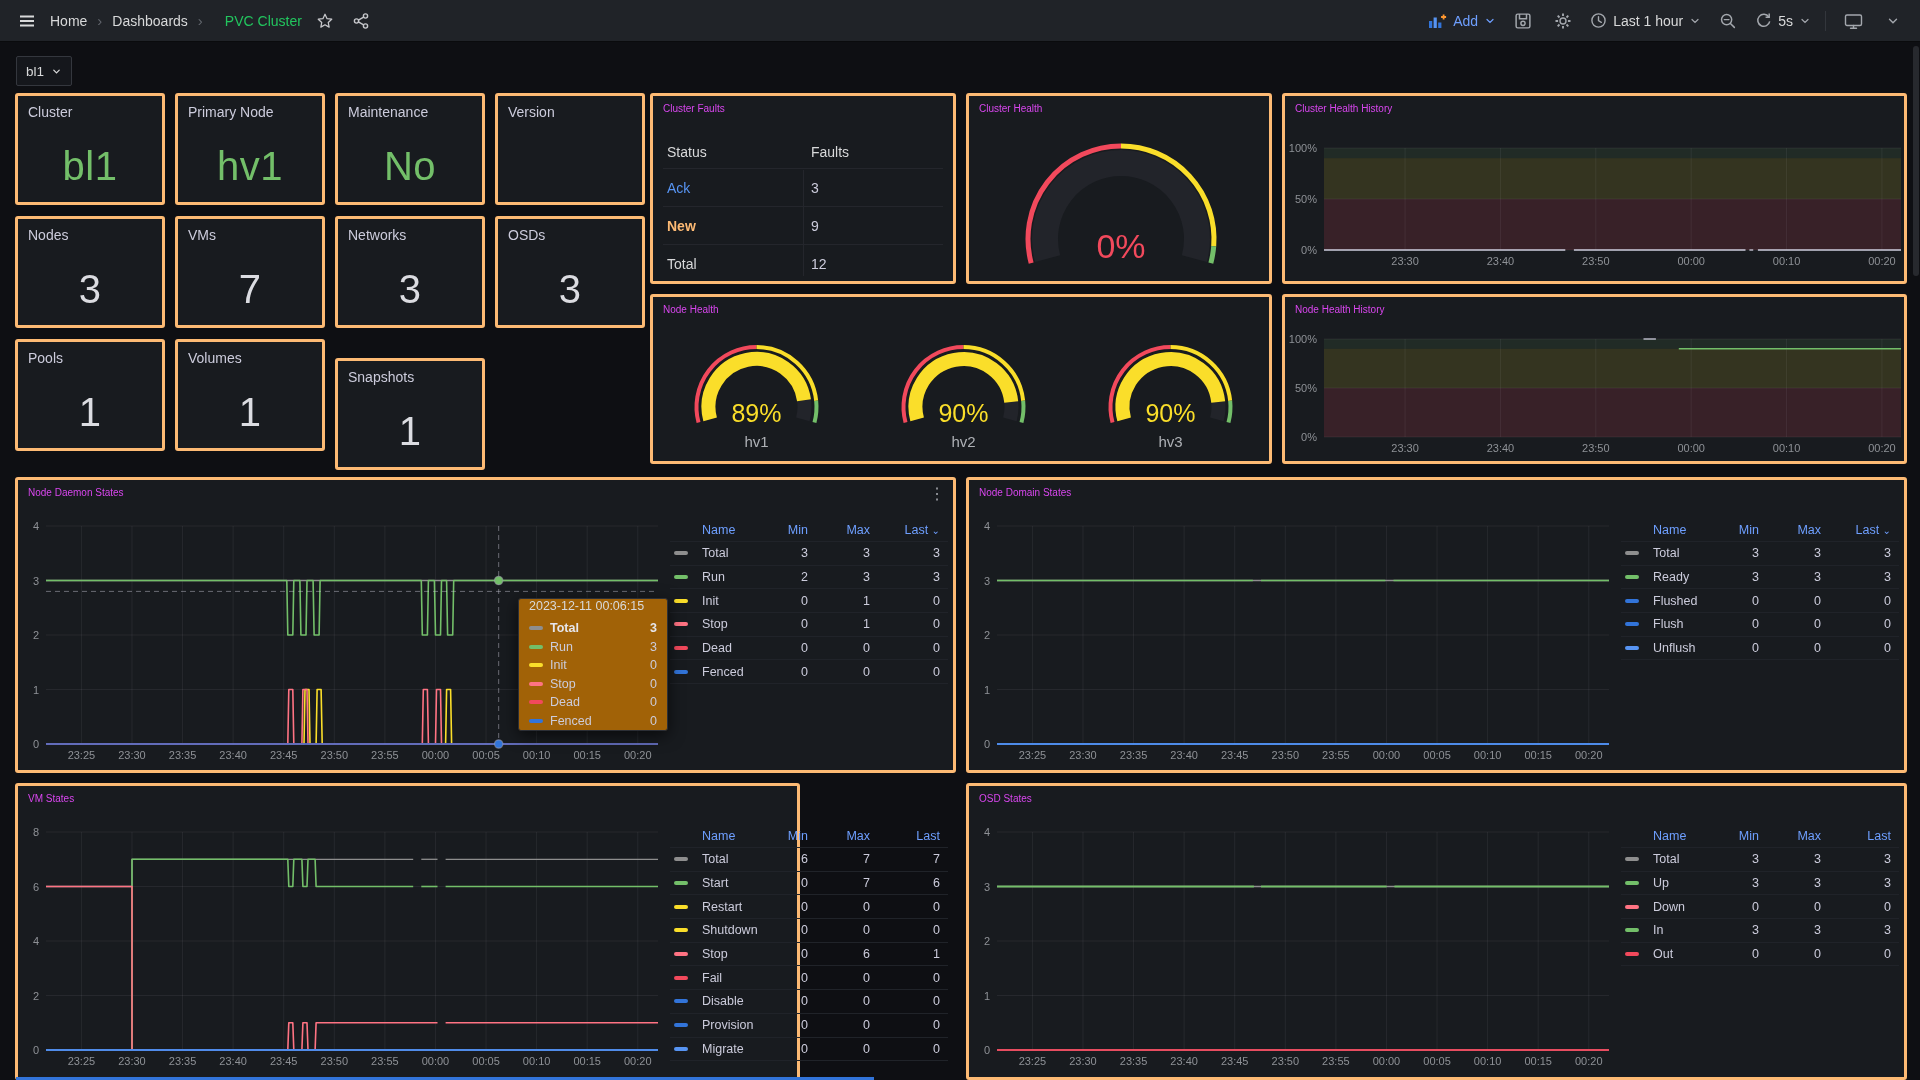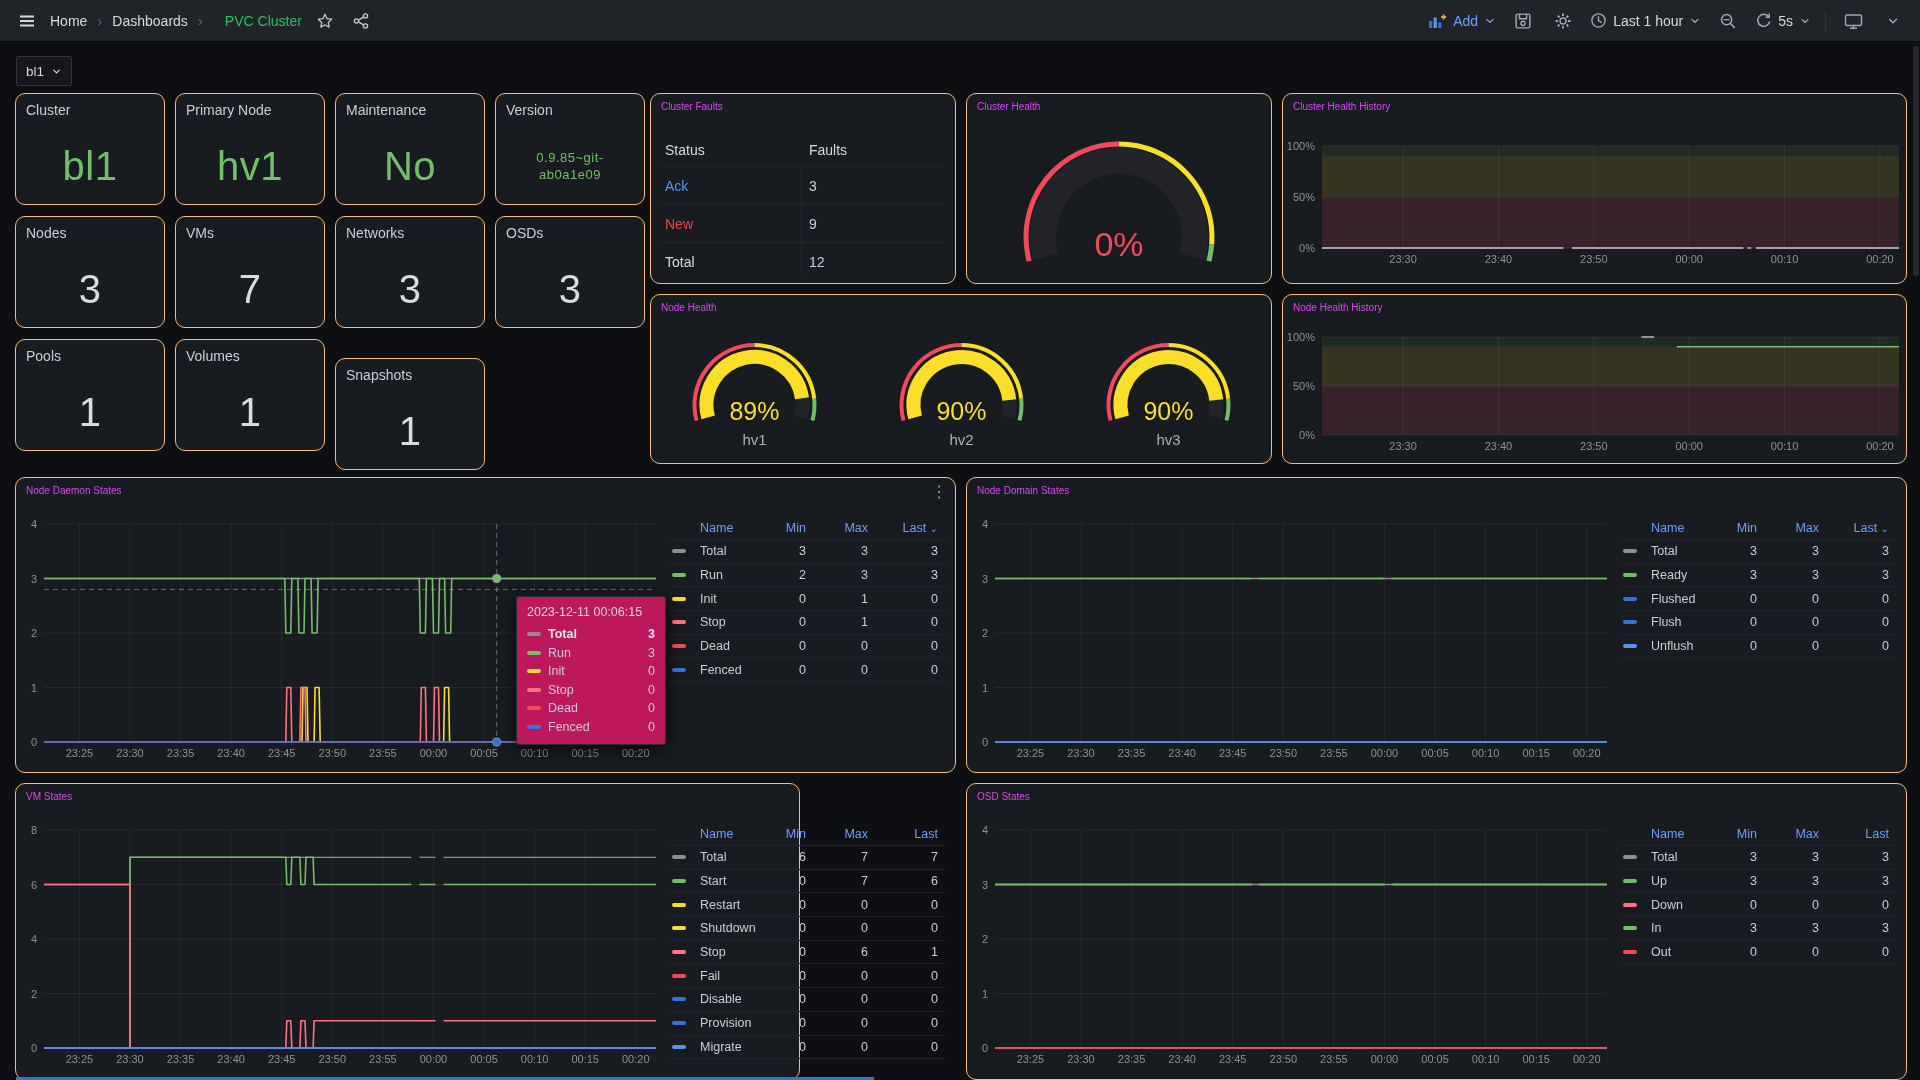--- a/index.html
+++ b/index.html
@@ -20,21 +20,21 @@
   .tool-item { display:flex; align-items:center; gap:6px; color:#d8d9da; font-size:14px; cursor:pointer; }
   .add-label { color:#6e9fff; font-weight:500; }
   .v-divider { width:1px; height:20px; background:#33363c; }
 
   
   .chip { position:absolute; left:16px; top:56px; height:30px; padding:0 9px; display:flex;
     align-items:center; gap:7px; background:#15171c; border:1px solid #34373e; border-radius:2px;
     font-size:13.5px; color:#d8d9da; cursor:pointer; z-index:10; }
 
   
-  .panel { position:absolute; background:#181b1f; border:1px solid #fdba74; border-radius:10px; }
+  .panel { position:absolute; background:#181b1f; border:3px solid #fdba74; border-radius:3px; }
   .p-title { position:absolute; left:10px; top:7px; font-size:10px; font-weight:500; color:#d946ef;
     cursor:pointer; white-space:nowrap; }
   .kebab { position:absolute; right:8px; top:6px; color:#9da0a6; font-size:16px; cursor:pointer;
     line-height:16px; }
 
   .stat-label { position:absolute; left:10px; top:8px; font-size:14px; color:#ccccdc; }
   .stat-value { position:absolute; left:0; right:0; top:34px; bottom:0; display:flex;
     align-items:center; justify-content:center; font-size:40px; font-weight:500; letter-spacing:.5px; }
   .green { color:#73bf69; }
   .white { color:#dbdce1; }
@@ -58,23 +58,23 @@
   .lg-name { color:#ccccdc; cursor:pointer; white-space:nowrap; }
   .lg-num { color:#ccccdc; }
   .sw { width:14px; height:4px; border-radius:2px; margin-left:4px; display:inline-block; }
   .sort-caret { font-size:10px; color:#6e9fff; }
 
   svg text.tick { fill:#8e9196; font-size:11px; font-family:"Liberation Sans",sans-serif; }
   svg text.gauge-val { font-family:"Liberation Sans",sans-serif; font-weight:500; }
   svg text.gauge-label { fill:#aeb1b6; font-family:"Liberation Sans",sans-serif; }
 
   
-  .tooltip { position:absolute; left:500px; top:118px; width:150px; background:#be185d;
+  .tooltip { position:absolute; left:500px; top:118px; width:150px; background:#a16207;
     border:1px solid #2c2f36; border-radius:3px; box-shadow:0 4px 16px rgba(0,0,0,.65);
-    padding:8px 10px; z-index:8; }
+    padding:0 10px; z-index:8; }
   .tt-time { font-size:12.5px; color:#d8d9da; margin-bottom:6px; }
   .tt-row { display:flex; align-items:center; gap:7px; height:18.5px; font-size:12.5px; color:#ccccdc; }
   .tt-row .sw { margin-left:0; }
   .tt-name { flex:1; }
   .tt-row.bold { font-weight:700; color:#e6e6ec; }
 
   .scroll-thumb { position:absolute; right:1px; top:46px; width:6px; height:230px; background:#3c3f45;
     border-radius:3px; opacity:.55; }
   .cutoff-strip { position:absolute; left:16px; top:1077px; width:858px; height:3px; background:#3274d9; }
 </style>
@@ -192,23 +192,20 @@
   <section class="panel" style="left:175px;top:93px;width:150px;height:112px">
     <div class="stat-label">Primary Node</div>
     <div class="stat-value green">hv1</div>
   </section>
   <section class="panel" style="left:335px;top:93px;width:150px;height:112px">
     <div class="stat-label">Maintenance</div>
     <div class="stat-value green">No</div>
   </section>
   <section class="panel" style="left:495px;top:93px;width:150px;height:112px">
     <div class="stat-label">Version</div>
-    <div class="stat-value green stat-small">
-      <span><span>0.9.85~git-</span><br><span>ab0a1e09</span></span>
-    </div>
   </section>
   <section class="panel" style="left:15px;top:216px;width:150px;height:112px">
     <div class="stat-label">Nodes</div>
     <div class="stat-value white">3</div>
   </section>
   <section class="panel" style="left:175px;top:216px;width:150px;height:112px">
     <div class="stat-label">VMs</div>
     <div class="stat-value white">7</div>
   </section>
   <section class="panel" style="left:335px;top:216px;width:150px;height:112px">
@@ -239,21 +236,21 @@
       <span class="f-col2">Faults</span>
     </div>
     <div class="f-sep" style="top:72px"></div>
     <div class="f-vline"></div>
     <div class="f-row" style="top:84px">
       <span style="color: rgb(87, 148, 242);">Ack</span>
       <span class="f-col2">3</span>
     </div>
     <div class="f-sep" style="top:110px"></div>
     <div class="f-row" style="top:122px">
-      <span style="color: #ef4444;">New</span>
+      <span style="color: #fdba74; font-weight: bold;">New</span>
       <span class="f-col2">9</span>
     </div>
     <div class="f-sep" style="top:148px"></div>
     <div class="f-row" style="top:160px">
       <span style="color: rgb(216, 217, 218);">Total</span>
       <span class="f-col2">12</span>
     </div>
   </section>
 
   <section class="panel" style="left:966px;top:93px;width:306px;height:191px">

